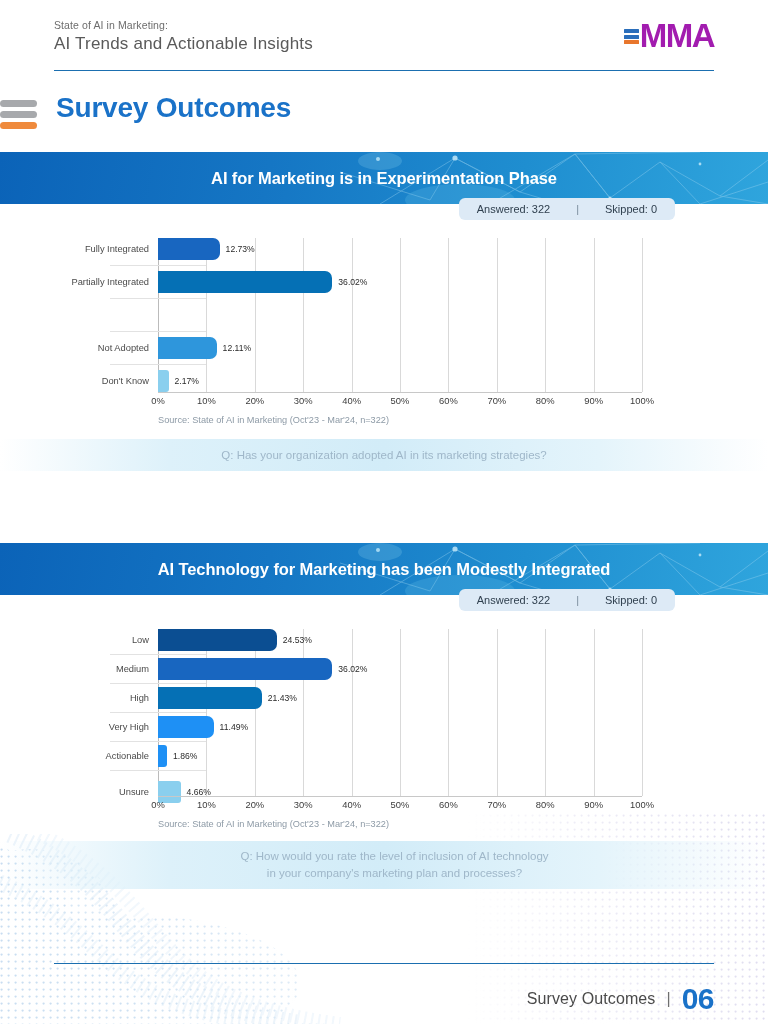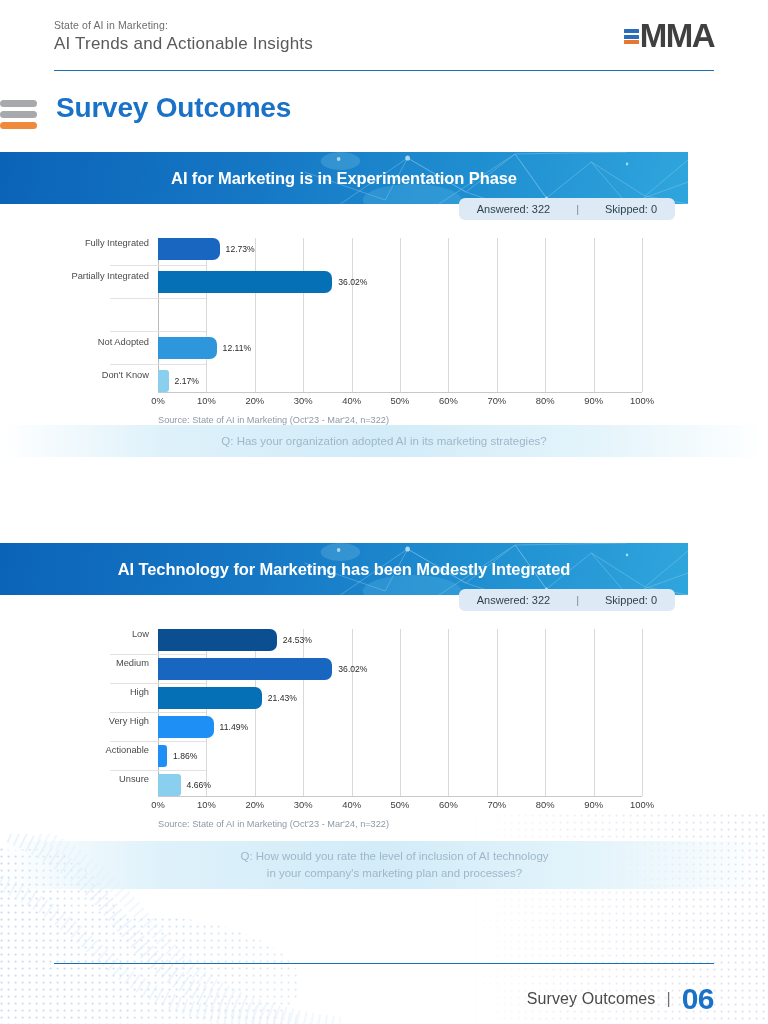--- a/index.html
+++ b/index.html
@@ -36,40 +36,40 @@
     position:absolute; left:54px; top:70px; width:660px; height:1.4px;
     background:#1b6fb0;
   }
   .logo { position:absolute; right:54px; top:18px; height:34px; display:flex; align-items:center; }
   .logo-bars { display:flex; flex-direction:column; gap:1.5px; margin-right:1px; padding-top:3px; }
   .logo-bars i { display:block; width:15px; height:4px; border-radius:.5px; }
   .logo-bars i.b1 { background:#2a6ebb; }
   .logo-bars i.b2 { background:#2a6ebb; }
   .logo-bars i.b3 { background:#e8762c; }
   .logo-text {
-    font-size:33px; font-weight:bold; color:#404040;
+    font-size:33px; font-weight:bold; color:#a21caf;
     letter-spacing:-1.5px; line-height:1; font-family:"Liberation Sans", sans-serif;
   }
 
   
   .sec-title-wrap { position:absolute; left:0; top:96px; z-index:5; }
   .sec-marks { position:absolute; left:0; top:4px; display:flex; flex-direction:column; gap:4px; }
   .sec-marks i { display:block; width:37px; height:7px; border-radius:3.5px; }
   .sec-marks i.g { background:#a7a9ac; }
   .sec-marks i.o { background:#ef8a3c; }
   .sec-title {
     position:absolute; left:56px; top:-4px;
     font-size:28px; font-weight:bold; color:#1a72c8; letter-spacing:-.2px;
     white-space:nowrap;
   }
 
   
   .block { position:absolute; left:0; width:768px; z-index:3; }
   .banner {
-    position:relative; width:688px; height:52px;
+    position:relative; width:768px; height:52px;
     background:linear-gradient(100deg,#0b63b8 0%,#1576c4 35%,#1f8ed0 68%,#2fa5dd 100%);
     overflow:hidden;
   }
   .banner svg.net { position:absolute; inset:0; width:100%; height:100%; }
   .banner-title {
     position:relative; z-index:2; width:100%; height:52px;
     display:flex; align-items:center; justify-content:center;
     color:#fff; font-size:16.5px; font-weight:bold; letter-spacing:-.1px;
   }
   .stat-pill {
@@ -80,21 +80,21 @@
     font-size:11px; color:#30404f; white-space:nowrap;
     display:flex; align-items:center; gap:26px;
   }
   .stat-pill .sep { color:#7b8d9d; }
 
   
   .plot { position:relative; margin-top:34px; }
   .plot-inner { position:relative; }
   .grid-line { position:absolute; top:0; width:1px; background:#d9d9d9; }
   .axis-zero { position:absolute; top:0; width:1px; background:#bbb; }
-  .row { position:relative; display:flex; }
+  .row { position:relative; display:flex; align-items:center; }
   .row-label {
     position:absolute; right:100%; width:120px; padding-right:9px;
     text-align:right; font-size:9.3px; color:#4a4a4a; line-height:1.18;
   }
   .bar { height:22px; border-radius:0 3px 3px 0; position:relative; }
   .bar.rounded { border-radius:0 7px 7px 0; }
   .bar-val {
     position:absolute; left:100%; margin-left:6px; top:50%;
     transform:translateY(-50%);
     font-size:8.6px; color:#2b2b2b; white-space:nowrap; font-weight:500;
@@ -286,21 +286,21 @@
           <span class="xtick" style="left: 193.6px;">40%</span>
           <span class="xtick" style="left: 242px;">50%</span>
           <span class="xtick" style="left: 290.4px;">60%</span>
           <span class="xtick" style="left: 338.8px;">70%</span>
           <span class="xtick" style="left: 387.2px;">80%</span>
           <span class="xtick" style="left: 435.6px;">90%</span>
           <span class="xtick" style="left: 484px;">100%</span>
         </div>
       </div>
     <div class="src" id="src-0" style="margin-left:158px; margin-top:6px;">Source: State of AI in Marketing (Oct'23 - Mar'24, n=322)</div>
-    <div class="qband" id="q-0" style="">
+    <div class="qband" id="q-0" style="margin-top:14px;">
       <div class="qtext"><span>Q: Has your organization adopted AI in its marketing strategies?</span></div>
     </div>
   </div>
 
   <div class="block" id="block-1" style="top:543px;">
     <div class="banner">
       <svg class="net" viewBox="0 0 768 52" preserveAspectRatio="none">
         <g stroke="#9fd6f0" stroke-width=".7" fill="none" opacity=".55">
           <path d="M430,48 L455,6 L520,40 L575,2 L610,46 L660,10 L720,44 L768,8"></path>
           <path d="M455,6 L520,40 L560,52"></path>

